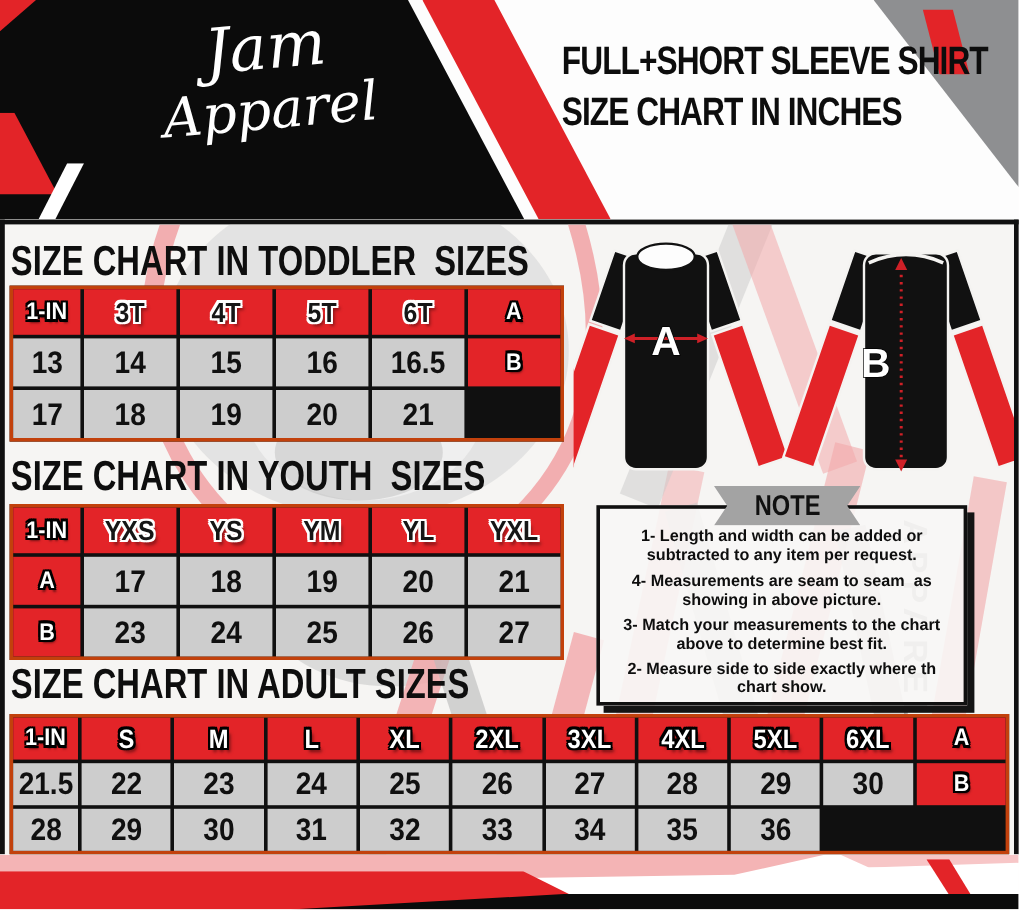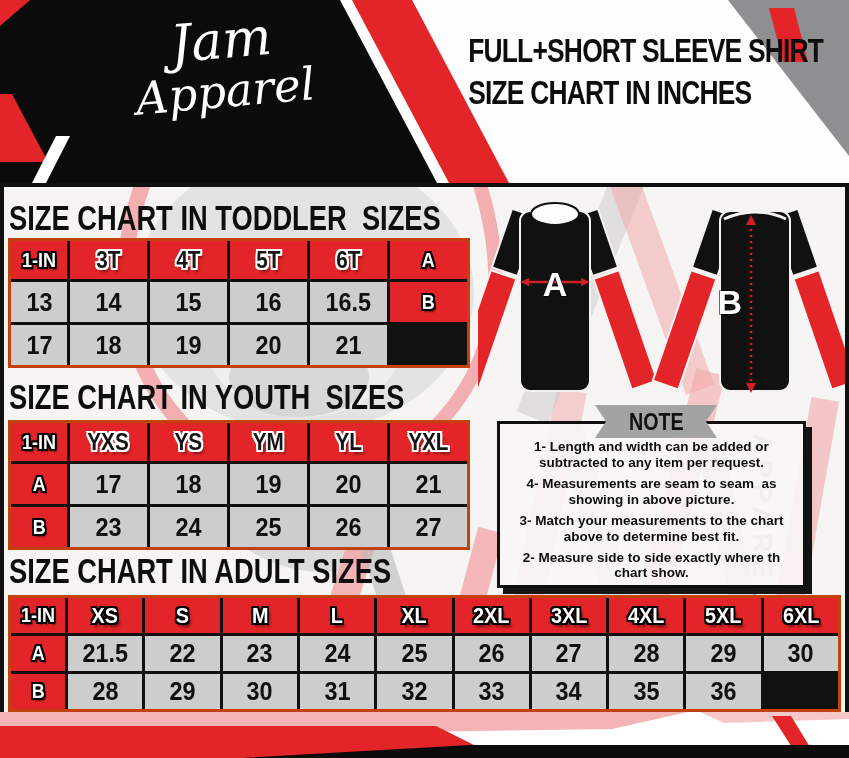--- a/index.html
+++ b/index.html
@@ -247,23 +247,20 @@
         </div>
         <div class="cell v cv">
           <span>27</span>
         </div>
       </div>
     <div class="size-table cols10" id="table-adult">
         <div class="cell h cu">
           <span>1-IN</span>
         </div>
         <div class="cell h ch">
-          <span>XS</span>
-        </div>
-        <div class="cell h ch">
           <span>S</span>
         </div>
         <div class="cell h ch">
           <span>M</span>
         </div>
         <div class="cell h ch">
           <span>L</span>
         </div>
         <div class="cell h ch">
           <span>XL</span>

